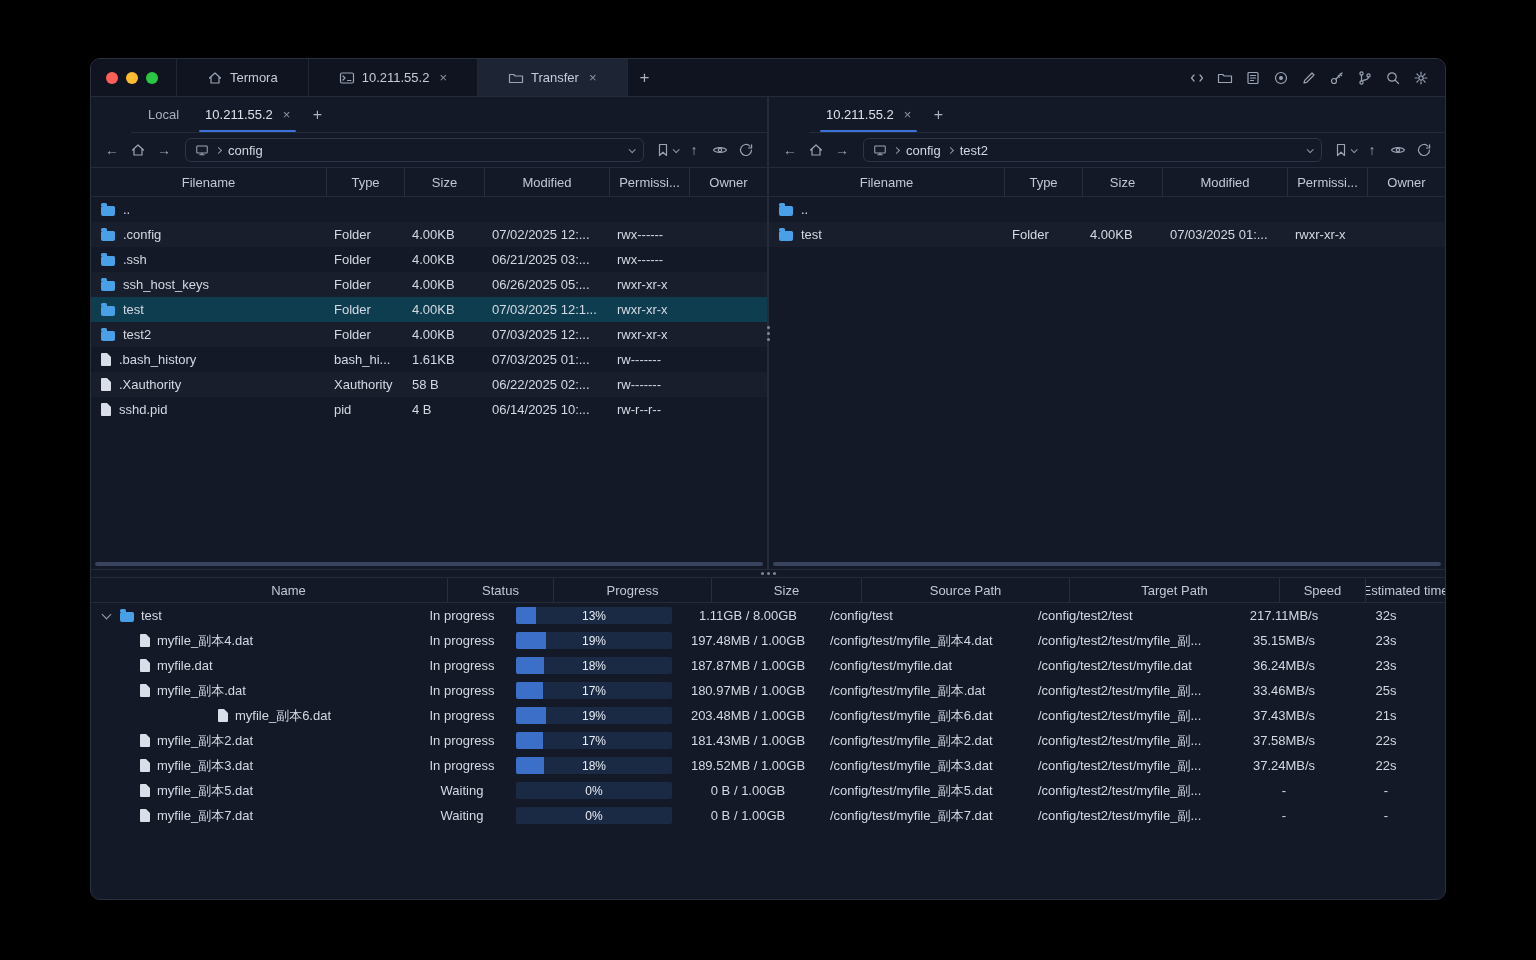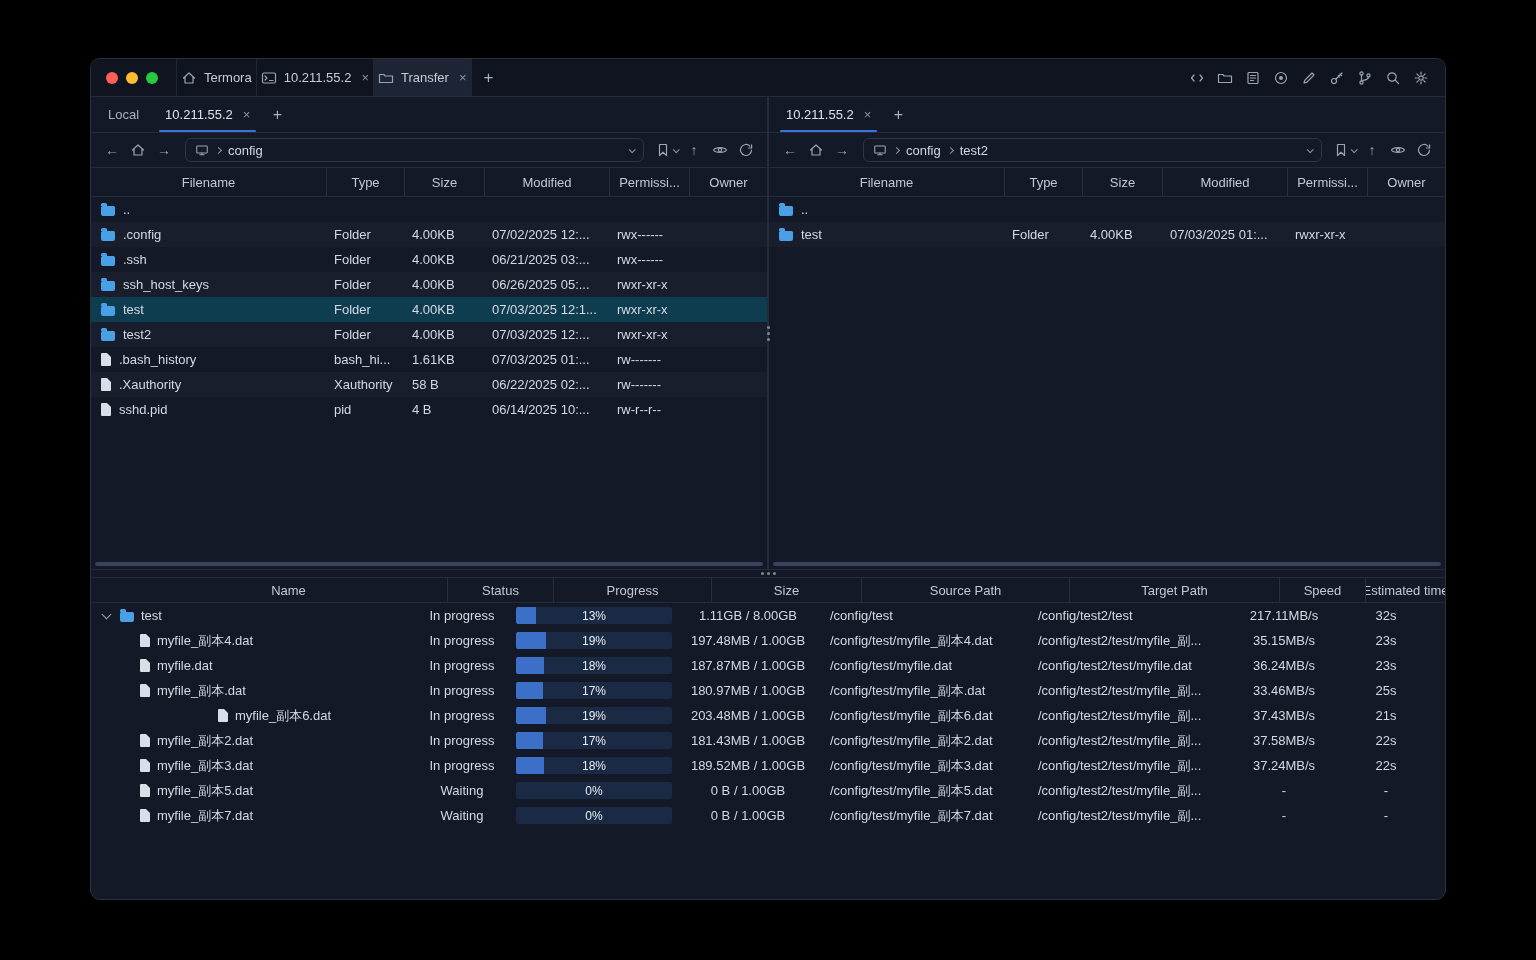--- a/index.html
+++ b/index.html
@@ -16,21 +16,21 @@
   .window{ position:absolute; left:90px; top:58px; width:1356px; height:842px;
     background:var(--bg); border:1px solid #2a3040; border-radius:10px; overflow:hidden;
     display:flex; flex-direction:column; box-shadow:0 24px 70px rgba(0,0,0,.7); }
 
   
   .titlebar{ flex:none; height:38px; background:var(--titlebar);
     border-bottom:1px solid var(--border); display:flex; align-items:stretch; }
   .traffic{ display:flex; gap:8px; align-items:center; padding:0 18px 0 15px; }
   .light{ width:12px; height:12px; border-radius:50%; }
   .ttabs{ display:flex; align-items:stretch; }
-  .ttab{ display:flex; align-items:center; gap:7px; padding:0 4px; font-size:13px;
+  .ttab{ display:flex; align-items:center; gap:7px; padding:0 30px; font-size:13px;
     color:#c6ccd8; border-right:1px solid var(--border2); white-space:nowrap; }
   .ttab:first-child{ border-left:1px solid var(--border2); }
   .ttab.active{ background:var(--tab-active); }
   .xbtn{ color:#8c95a6; font-size:13px; line-height:1; margin-left:3px; }
   .xbtn::before{ content:"×"; }
   .plusbtn{ width:34px; display:flex; align-items:center; justify-content:center;
     color:#aab2c0; font-size:17px; }
   .plusbtn::before{ content:"+"; }
   .tactions{ margin-left:auto; display:flex; align-items:center; gap:6px; padding-right:13px; }
   .abtn{ width:22px; height:22px; display:flex; align-items:center; justify-content:center;
@@ -40,21 +40,21 @@
   .ic.sm{ width:14px; height:14px; }
 
   
   .panes{ flex:1; min-height:0; display:flex; }
   .fpanel{ flex:1; min-width:0; display:flex; flex-direction:column; position:relative; }
   .vsplit{ flex:none; width:2px; background:var(--border); position:relative; }
   .dots-v{ position:absolute; top:50%; left:50%; margin:-1px 0 0 -1px; width:3px; height:3px;
     border-radius:50%; background:#7e8799; box-shadow:0 6px 0 #7e8799, 0 -6px 0 #7e8799; }
 
   .ptabs{ flex:none; height:36px; border-bottom:1px solid var(--border);
-    display:flex; align-items:stretch; padding-left:4px; }
+    display:flex; align-items:stretch; padding-left:4px;margin-left:40px; }
   .ptab{ padding:0 13px; display:flex; align-items:center; gap:7px; font-size:13px;
     color:#a9b1c0; position:relative; white-space:nowrap; }
   .ptab.active{ color:#dde2ea; }
   .ptab.active::after{ content:""; position:absolute; left:7px; right:7px; bottom:0;
     height:2px; background:var(--accent); border-radius:1px; }
   .ptabs .plusbtn{ width:28px; font-size:16px; }
 
   .ptools{ flex:none; height:34px; display:flex; align-items:center; padding:0 9px; gap:2px; }
   .navbtn{ width:24px; height:24px; display:flex; align-items:center; justify-content:center;
     color:#9ba4b5; font-size:14px; }

